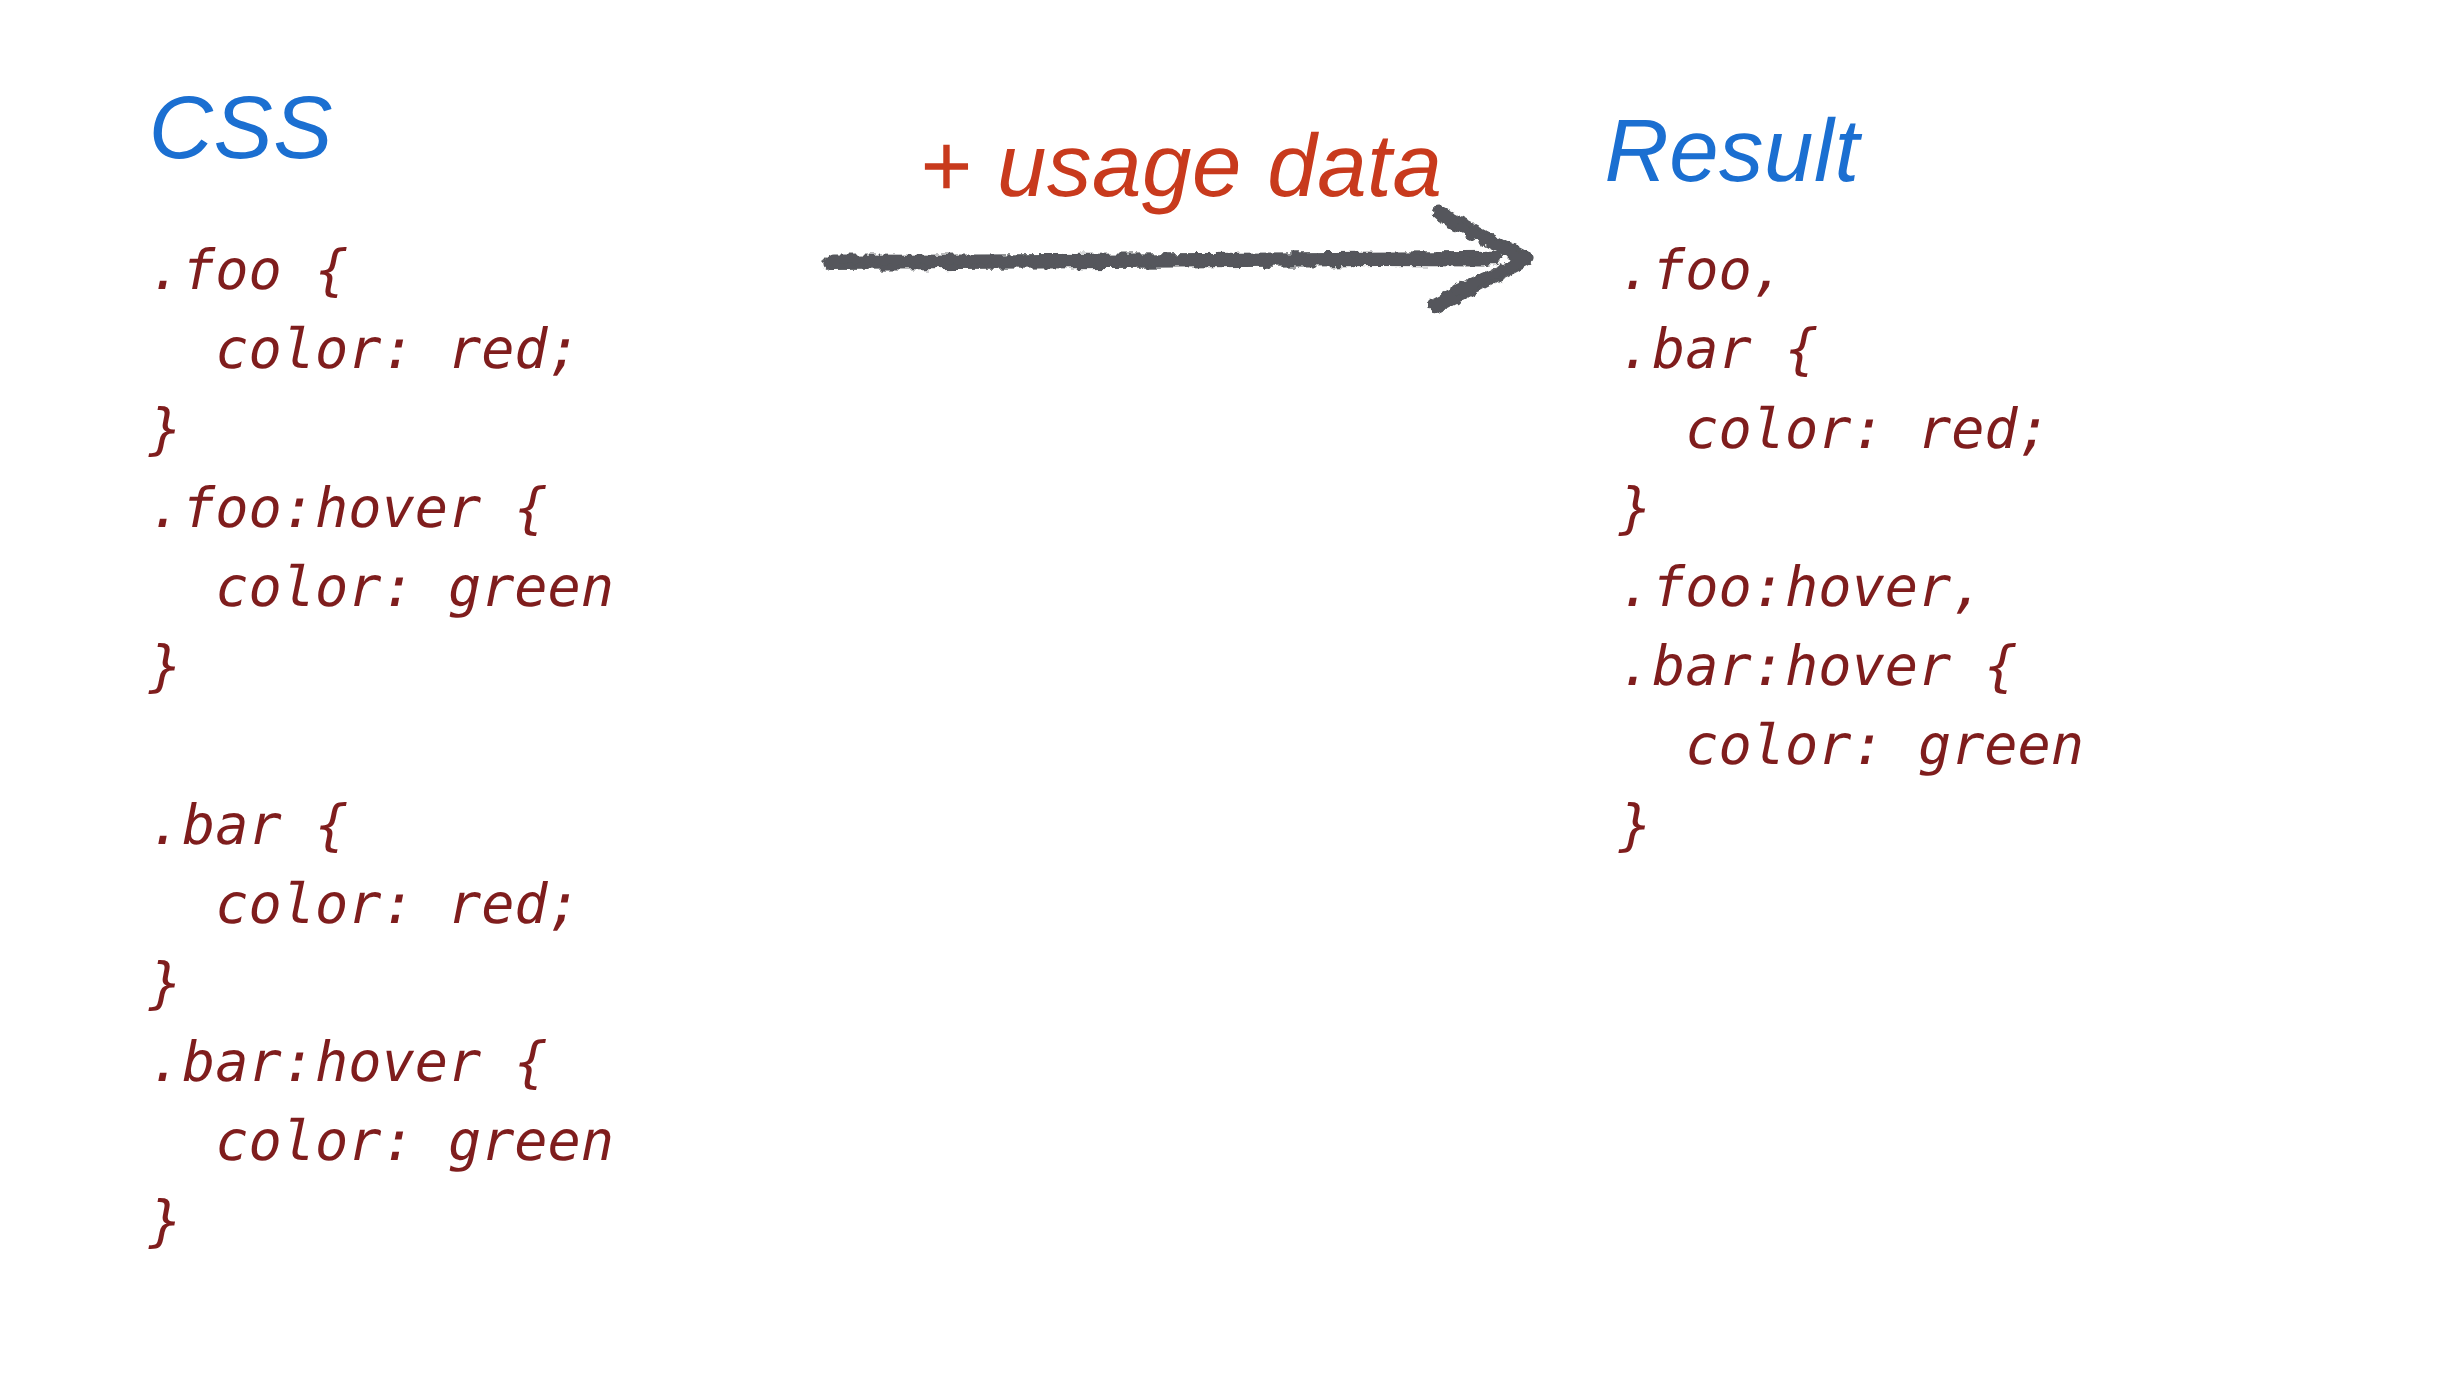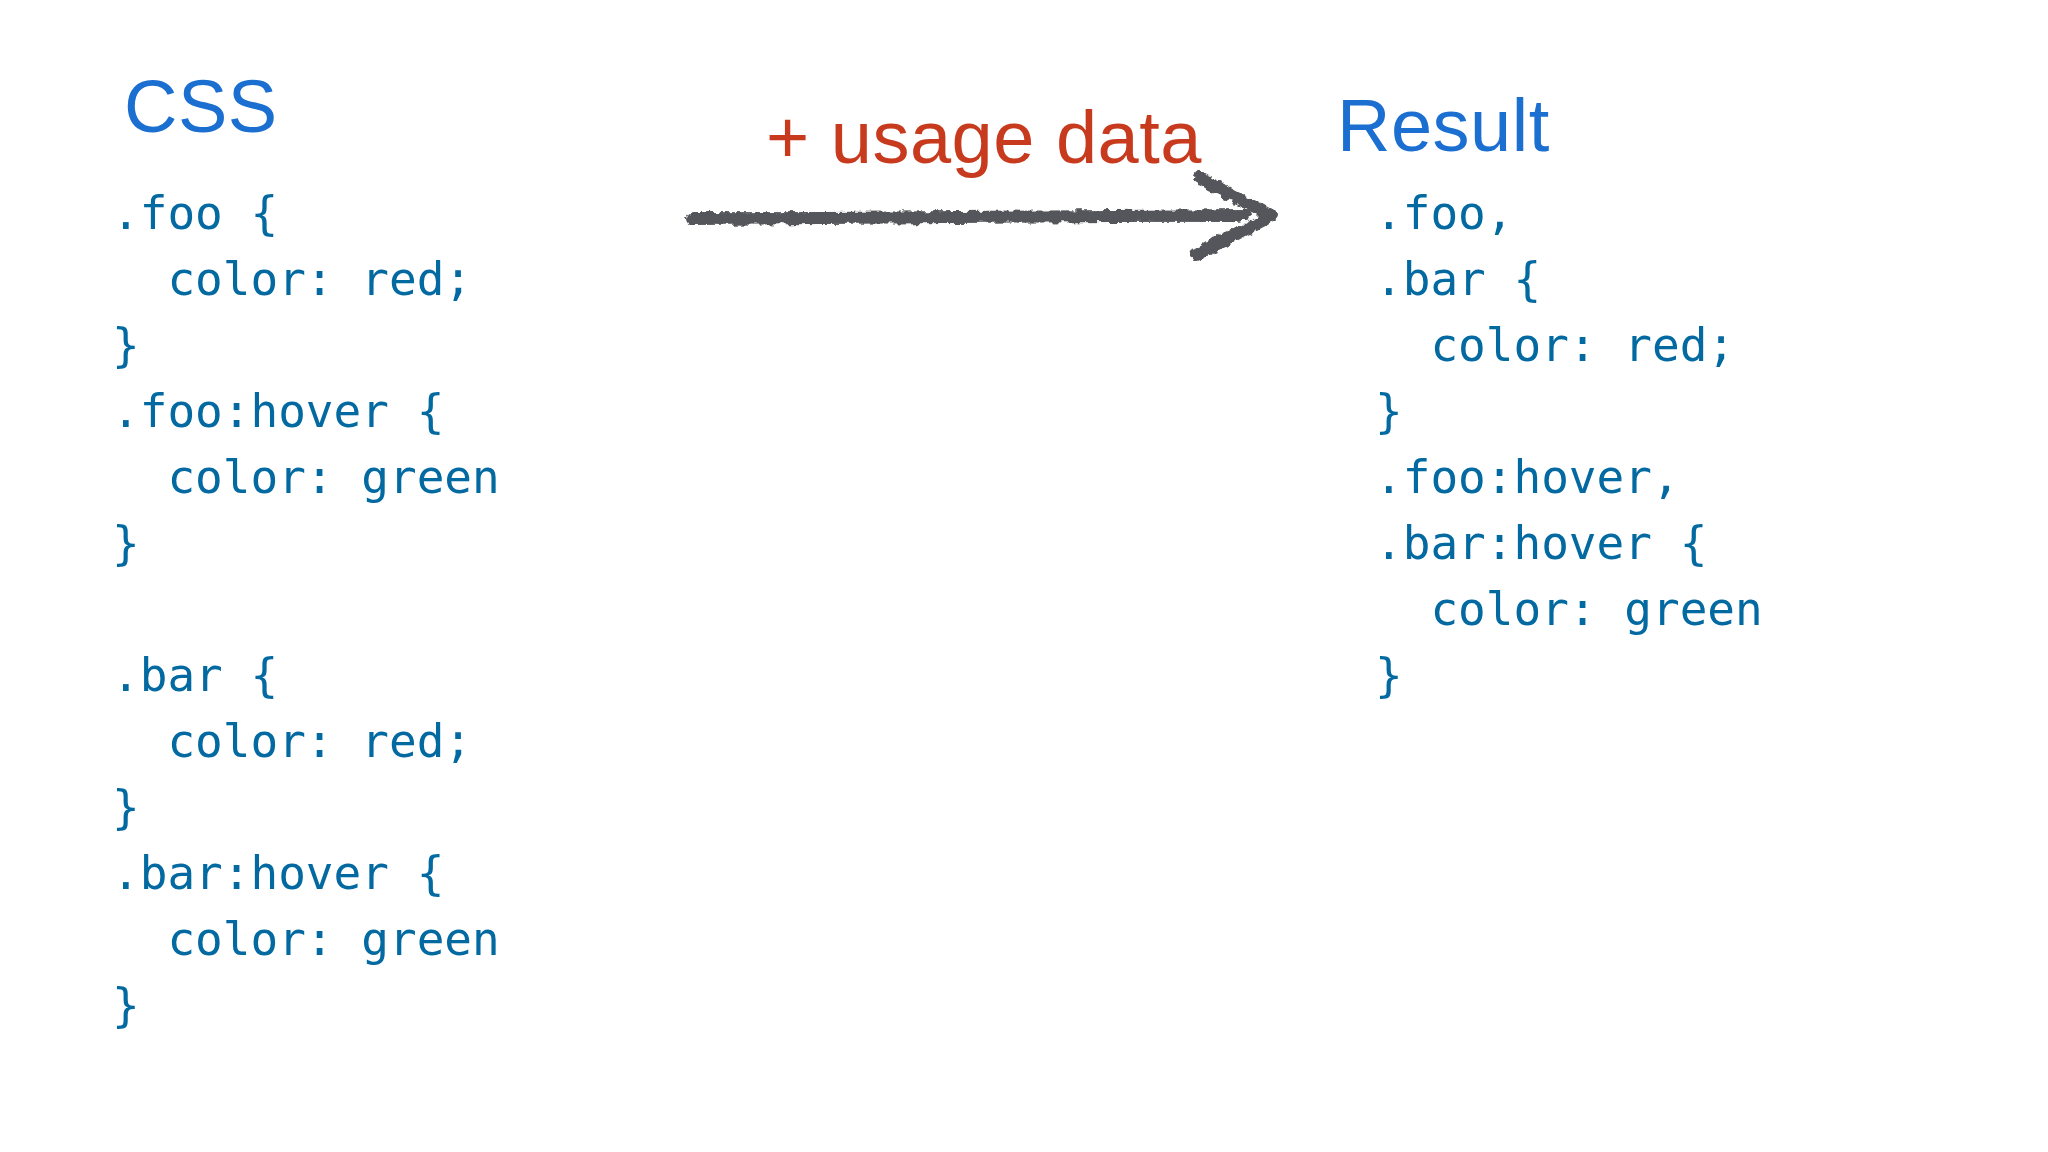--- a/index.html
+++ b/index.html
@@ -7,47 +7,48 @@
     padding: 0;
     background: #ffffff;
   }
   .slide {
     position: relative;
     width: 1836px;
     height: 1152px;
     background: #ffffff;
     overflow: hidden;
     font-family: "Liberation Sans", sans-serif;
+    font-style: italic;
   }
   .heading {
     position: absolute;
     font-size: 74px;
     font-weight: 300;
     line-height: 1.1;
     letter-spacing: 0.5px;
     white-space: nowrap;
   }
   .heading-blue { color: #1b6fd1; }
   .heading-red  { color: #c83a1d; }
   #css-heading    { left: 124px; top: 66px; }
   #usage-heading  { left: 766px; top: 97px; }
   #result-heading { left: 1337px; top: 85px; }
 
   .code-block {
     position: absolute;
-    margin: 0;
+    margin: 12px;
     font-family: "DejaVu Sans Mono", "Liberation Mono", monospace;
     font-size: 46px;
     line-height: 66px;
-    color: #0369a1;
+    color: #7f1d1d;
     white-space: pre;
     font-weight: 400;
   }
   #code-left  { left: 112px;  top: 180px; }
-  #code-right { left: 1375px; top: 180px; }
+  #code-right { left: 1337px; top: 180px; }
 
   .arrow-wrap {
     position: absolute;
     left: 678px;
     top: 158px;
     width: 630px;
     height: 120px;
   }
   .page-number {
     position: absolute;

